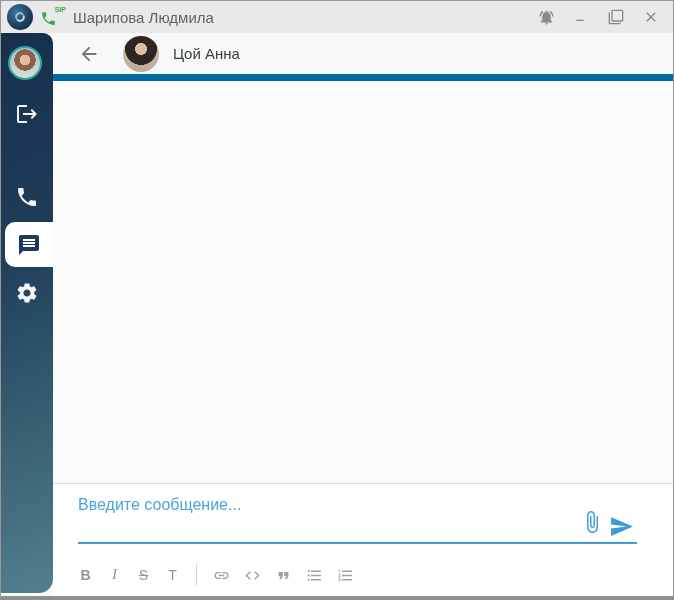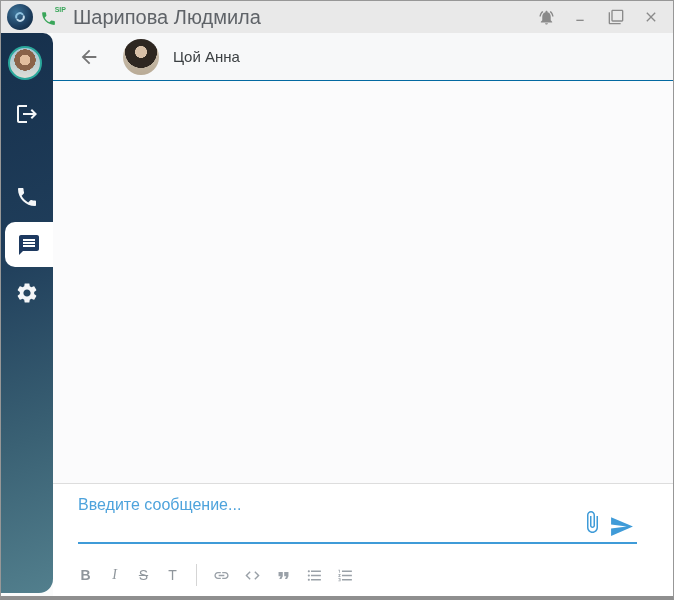--- a/index.html
+++ b/index.html
@@ -27,21 +27,21 @@
     display:flex; align-items:center; justify-content:center;
     flex: 0 0 26px;
   }
   .app-logo svg { width: 18px; height: 18px; }
   .sip-badge { position: relative; width: 26px; height: 24px; flex:0 0 26px; }
   .sip-badge svg { width: 17px; height: 17px; position:absolute; left:0; bottom:2px; }
   .sip-badge .sip-text {
     position: absolute; top: 1px; right: 0;
     font-size: 7px; font-weight: bold; color: #3aa65a; letter-spacing: 0;
   }
-  .win-title { font-size: 20px; color: #5f6368; white-space: nowrap; }
+  .win-title { font-size: 15px; color: #5f6368; white-space: nowrap; }
   .tb-spacer { flex: 1; }
   .tb-btn {
     width: 28px; height: 26px;
     display: flex; align-items: center; justify-content: center;
     color: #8a8a8a; cursor: default;
   }
   .tb-btn svg { width: 16px; height: 16px; fill: #8a8a8a; }
   .tb-btn.bell svg { width: 17px; height: 17px; }
 
   
@@ -75,21 +75,21 @@
     background: #ffffff; border-radius: 10px 0 0 10px;
     display: flex; align-items: center; justify-content: center;
   }
   .side-active svg { width: 24px; height: 24px; fill: #1e3a60; }
 
   
   .main { margin-left: 52px; flex: 1; display: flex; flex-direction: column; min-width:0; }
 
   .chat-header {
     flex: 0 0 48px; height: 48px;
-    background: #f7f8f9; border-bottom: 1px solid #0369a1;
+    background: #f7f8f9; border-bottom: 7px solid #0369a1;
     display: flex; align-items: center; padding-left: 24px;
   }
   .back-btn { width: 24px; height: 24px; display:flex; align-items:center; justify-content:center; }
   .back-btn svg { width: 22px; height: 22px; fill: #757575; }
   .contact-avatar {
     width: 36px; height: 36px; border-radius: 50%; margin-left: 22px;
     background:
       radial-gradient(circle at 50% 36%, #d8c0a8 0%, #d8c0a8 20%, #2e2721 21%, #2e2721 54%, rgba(0,0,0,0) 55%),
       linear-gradient(180deg, #cfc4b4 0%, #b9ab96 100%);
     flex: 0 0 36px;

